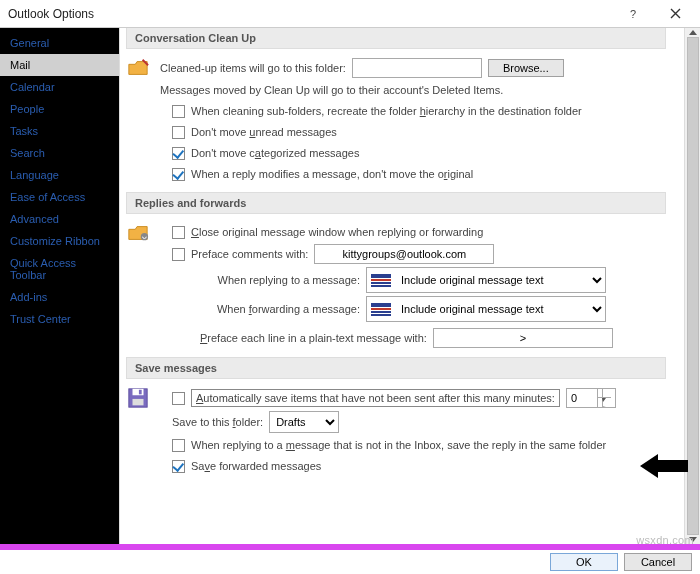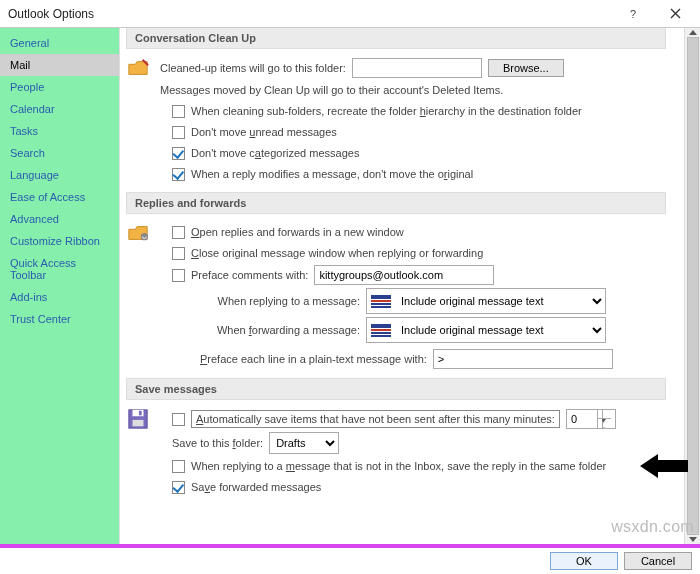--- a/index.html
+++ b/index.html
@@ -1,86 +1,86 @@
 <!DOCTYPE html>
 <html><head>
 <meta charset="utf-8">
 <style>
 * { box-sizing: border-box; margin: 0; padding: 0; }
 body { font-family: "Segoe UI", Tahoma, sans-serif; font-size: 11px; color: #222; background: #fff; width: 700px; height: 574px; overflow: hidden; position: relative; }
 .titlebar { height: 28px; border-bottom: 1px solid #ccc; display: flex; align-items: center; padding: 0 4px 0 8px; }
 .titlebar .title { flex: 1; font-size: 12px; }
 .titlebar .btn { width: 42px; height: 24px; display: flex; align-items: center; justify-content: center; color: #444; }
 .main { position: absolute; top: 28px; bottom: 30px; left: 0; right: 0; display: flex; }
-.sidebar { width: 120px; border-right: 1px solid #ddd; background: #86efac; padding-top: 4px; }
+.sidebar { width: 120px; border-right: 1px solid #ddd; background: #000000; padding-top: 4px; }
 .sidebar .item { padding: 5px 10px; cursor: pointer; color: #2a5db0; }
 .sidebar .item.selected { background: #d0d0d0; color: #000; }
 .content { flex: 1; position: relative; overflow: hidden; background: #fff; }
 .scrollbar { position: absolute; top: 0; right: 0; bottom: 0; width: 16px; background: #f0f0f0; border-left: 1px solid #ddd; display:flex; flex-direction:column; align-items:center; justify-content:space-between; padding:2px 0;}
 .scroll-arrow{width:0;height:0;border-left:4px solid transparent;border-right:4px solid transparent;}
 .scroll-up{border-bottom:5px solid #555;}
 .scroll-down{border-top:5px solid #555;}
 .scroll-thumb{width:12px;flex:1;margin:2px 0;background:#ccc;border:1px solid #bbb;}
 .inner { position:absolute; top:0; left:0; right:16px; bottom:0; padding: 0 0 6px 0; }
 .section-h { background: #ebebeb; border: 1px solid #ddd; padding: 4px 8px; font-weight: 600; color: #555; margin: 0 18px 6px 6px; }
 .section-h.first { margin-top:0; border-top:0;}
 .block { margin: 0 6px 6px 6px; display: flex; gap: 10px; }
 .iconcol { width: 24px; display:flex; justify-content:center; padding-top:2px;}
 .rows { flex: 1; }
 .row { display: flex; align-items: center; gap: 6px; margin: 3px 0; color: #333; min-height:18px;}
 .rowtext { color: #444; }
 .sub { margin-left: 12px; }
-input[type=text], input[type=number] { border: 1px solid #a9a9a9; height: 20px; padding: 0 4px; font-size: 11px; background:#fff; }
+input[type=text], input[type=number] { border: 1px solid #a9a9a9; height: 20px; padding: 0 4px; font-size: 11px; background:#fff;text-align:center; }
 select { border: 1px solid #a9a9a9; height: 22px; font-size: 11px; background:#fff; padding:0 2px;}
 .combo-wrap{display:flex;align-items:center;border:1px solid #a9a9a9;height:26px;}
 .combo-wrap .swatch{width:26px;height:22px;margin:1px;display:flex;flex-direction:column;justify-content:center;gap:1px;padding:3px;}
 .combo-wrap .swatch div{height:2px;background:#2a3f8f;}
 .combo-wrap .swatch div:first-child{background:#2a3f8f;height:4px;}
 .combo-wrap .swatch div:nth-child(2){background:#c0392b;}
 .combo-wrap select{border:0;height:24px;width:210px;}
 button { border: 1px solid #a0a0a0; background: #e7e7e7; padding: 2px 14px; font-size: 11px; cursor: pointer; }
 .chk { width: 13px; height: 13px; border: 1px solid #888; background: #fff; display:inline-flex; align-items:center; justify-content:center;}
 .chk.checked::after { content: ""; width: 8px; height: 5px; border-left: 2px solid #1e73be; border-bottom: 2px solid #1e73be; transform: rotate(-50deg) translate(0px,-1px); }
 .underline { text-decoration: underline; }
 .folder-icon svg, .saveicon svg { width:22px; height:22px; }
-.footer { position: absolute; bottom: 0; left: 0; right: 0; height: 30px; border-top: 4px solid #d946ef; display: flex; justify-content: flex-end; align-items: center; gap: 6px; padding: 0 8px; background:#fff;}
+.footer { position: absolute; bottom: 0; left: 0; right: 0; height: 30px; border-top: 6px solid #d946ef; display: flex; justify-content: flex-end; align-items: center; gap: 6px; padding: 0 8px; background:#fff;}
 .footer button { min-width: 68px; }
 .footer button.ok { background:#eaf2fb; border:1px solid #7aa7d8;}
 .auto-label{border:1px solid #888; padding:2px 4px;}
 .spinbox{display:flex;align-items:center;border:1px solid #a9a9a9;height:20px;width:50px;}
 .spinbox input{border:0;width:30px;height:18px;text-align:left;}
 .spinbox .spins{display:flex;flex-direction:column;width:14px;}
 .spinbox .spins div{height:9px;border-left:1px solid #a9a9a9;display:flex;align-items:center;justify-content:center;}
 .spinbox .spins div:first-child{border-bottom:1px solid #a9a9a9;}
 .spinbox .tri{width:0;height:0;border-left:3px solid transparent;border-right:3px solid transparent;}
 .spinbox .tri.up{border-bottom:4px solid #555;}
 .spinbox .tri.dn{border-top:4px solid #555;}
 .arrow-callout { position: absolute; right: 12px; top: 424px; }
 .arrow-callout svg { width: 48px; height: 28px; }
-.watermark { position: absolute; right: 6px; bottom: 38px; font-size: 16px; color: #bcbcbc; letter-spacing:0.3px;}
+.watermark { position: absolute; right: 6px; bottom: 28px; font-size: 11px; color: #bcbcbc; letter-spacing:0.3px;}
 </style>
 </head>
 <body>
 
 <div class="titlebar">
   <span class="title">Outlook Options</span>
   <div class="btn">?</div>
   <div class="btn">
     <svg width="11" height="11" viewBox="0 0 11 11">
         <path d="M1 1 L10 10 M10 1 L1 10" stroke="#333" stroke-width="1.4"></path>
       </svg>
   </div>
 </div>
 
 <div class="main">
   <div class="sidebar">
     <div class="item">General</div>
     <div class="item selected">Mail</div>
+    <div class="item">Calendar</div>
     <div class="item">People</div>
-    <div class="item">Calendar</div>
     <div class="item">Tasks</div>
     <div class="item">Search</div>
     <div class="item">Language</div>
     <div class="item">Ease of Access</div>
     <div class="item">Advanced</div>
     <div class="item">Customize Ribbon</div>
     <div class="item">Quick Access Toolbar</div>
     <div class="item">Add-ins</div>
     <div class="item">Trust Center</div>
   </div>
@@ -129,24 +129,20 @@
       <div class="section-h">Replies and forwards</div>
       <div class="block">
         <div class="iconcol folder-icon">
           <svg viewBox="0 0 24 24">
               <path d="M2 8 h7 l2 -3 h11 v14 h-20 z" fill="#f2b244" stroke="#c98a1f"></path>
               <circle cx="19" cy="16" r="4" fill="#888"></circle>
               <path d="M17 16 a2 2 0 1 0 4 0" fill="none" stroke="#fff"></path>
             </svg>
         </div>
         <div class="rows">
-          <div class="row sub">
-              <span class="chk"></span>
-              <span class="rowtext"><span></span><span class="underline">O</span><span>pen replies and forwards in a new window</span></span>
-            </div>
           <div class="row sub">
               <span class="chk"></span>
               <span class="rowtext"><span></span><span class="underline">C</span><span>lose original message window when replying or forwarding</span></span>
             </div>
           <div class="row sub">
             <span class="chk"></span>
             <span class="rowtext">Preface comments with:</span>
             <input type="text" style="width: 180px;" value="kittygroups@outlook.com">
           </div>
           <div class="row sub" style="margin-left:40px;margin-top:0;">

